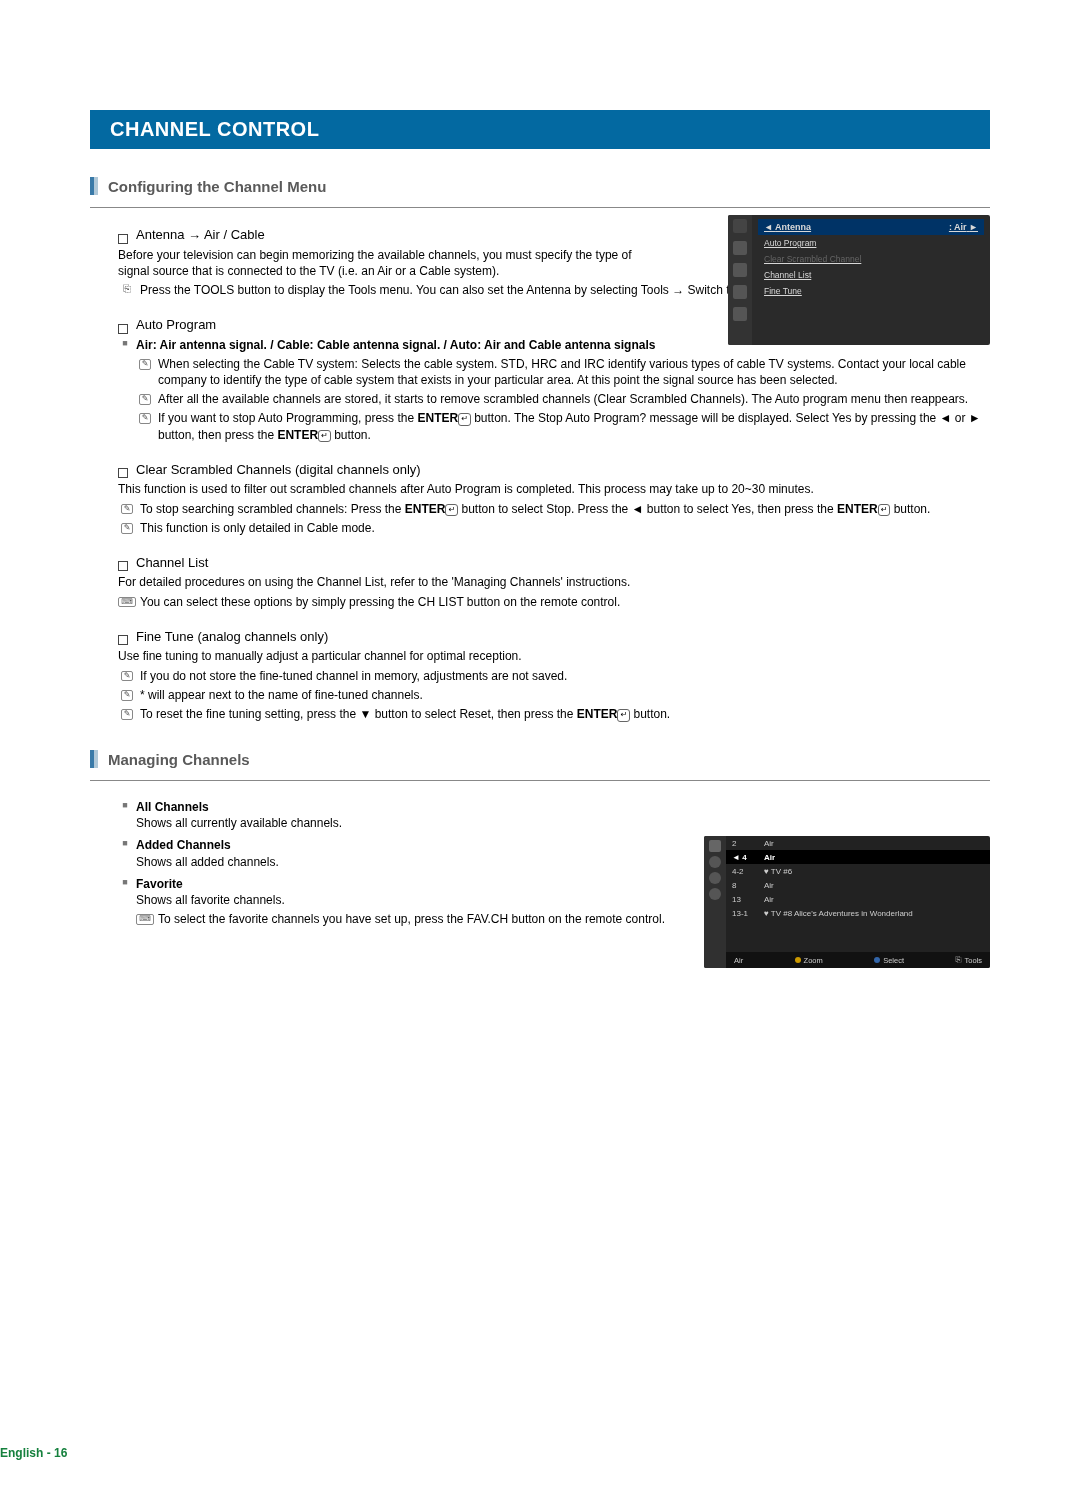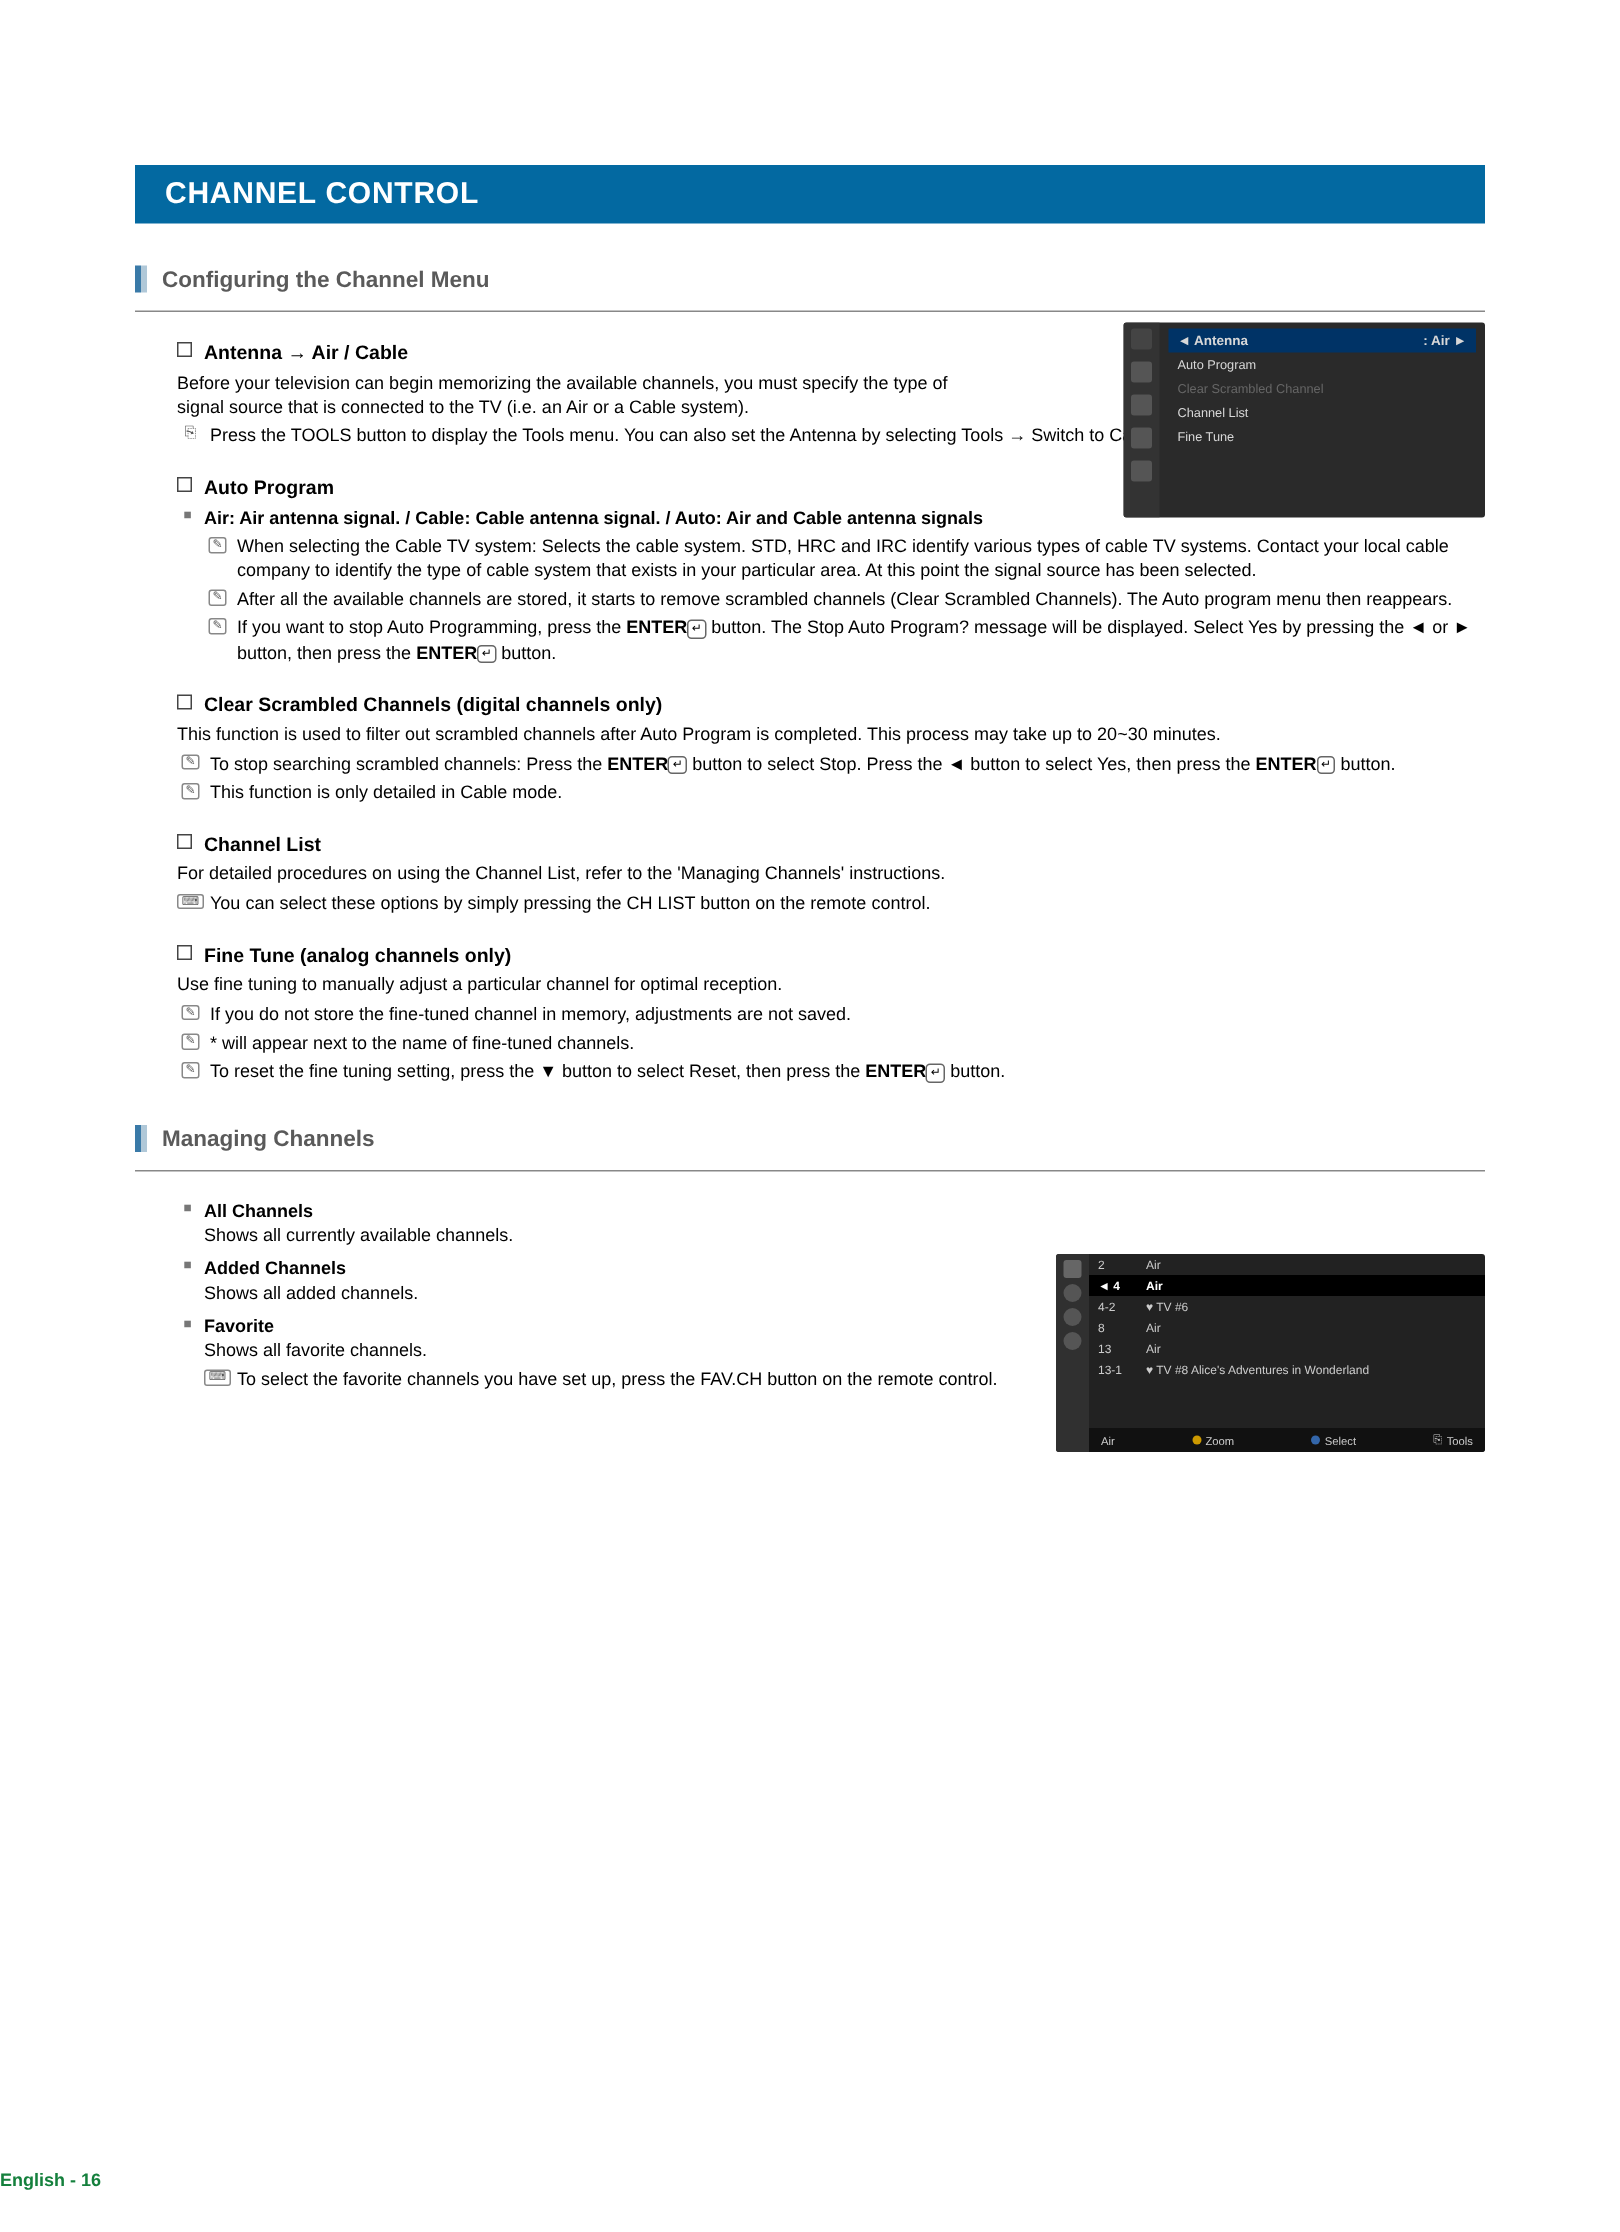--- a/index.html
+++ b/index.html
@@ -37,35 +37,36 @@
     background: linear-gradient(to right, #3a7aa8 0 50%, #b0c8d8 50% 100%);
     margin-right: 10px;
   }
   .rule {
     border: none;
     border-top: 1px solid #888;
     margin: 6px 0 18px 0;
   }
   .content { margin-left: 28px; font-size: 12px; line-height: 1.35; }
   .sub { margin-bottom: 18px; }
-  .sub-title { font-weight: bold; font-size: 13px; margin-bottom: 3px; display: flex; align-items: flex-start; }
+  .sub-title { font-weight: normal; font-size: 13px; margin-bottom: 3px; display: flex; align-items: flex-end; }
   .sq { display:inline-block; width:10px; height:10px; border:1.2px solid #444; margin-right:8px; margin-top:2px;}
   .sub-body { font-size: 12px; }
   .inner { margin-left: 0; }
   .bullet-line { display:flex; align-items:flex-start; margin-top:3px; }
   .glyph { width:18px; flex:0 0 18px; font-size:10px; color:#555; text-align:center; margin-right:4px; line-height:1.4;}
   .dot { width:14px; flex:0 0 14px; font-size:9px; color:#777; text-align:center; margin-right:4px;}
   .bullet-text { flex:1; }
   .note-box { border:1px solid #888; border-radius:2px; padding:0 2px; font-size:8px; display:inline-block; line-height:1.1;}
   .enter-box { border:1px solid #666; border-radius:3px; padding:0 2px; font-size:8px; display:inline-block; vertical-align:1px;}
   b { font-weight:bold; }
   .screenshot-a {
-    position:absolute; right:90px; top:215px; width:241px; height:130px;
+    position:absolute; right:90px; top:215px; width:262px; height:130px;
     background:#2a2a2a; border-radius:2px; overflow:hidden; color:#d8d8d8; font-size:9px;
     display:flex;
+    text-decoration:underline;
   }
   .sc-a-side { width:24px; background:#333; display:flex; flex-direction:column; align-items:center; gap:8px; padding-top:4px;}
   .sc-a-ic { width:14px; height:14px; background:#555; border-radius:2px; }
   .sc-a-ic.a{background:#444;}
   .sc-a-main { flex:1; padding:4px 6px;}
   .sc-a-row { padding:3px 6px; font-size:8.5px;}
   .sc-a-sel { background:#003366; display:flex; justify-content:space-between; align-items:center; padding:3px 6px;}
   .sc-a-sel span:first-child{font-weight:bold;}
   .sc-a-arrow{font-size:9px;}
   .screenshot-b {

